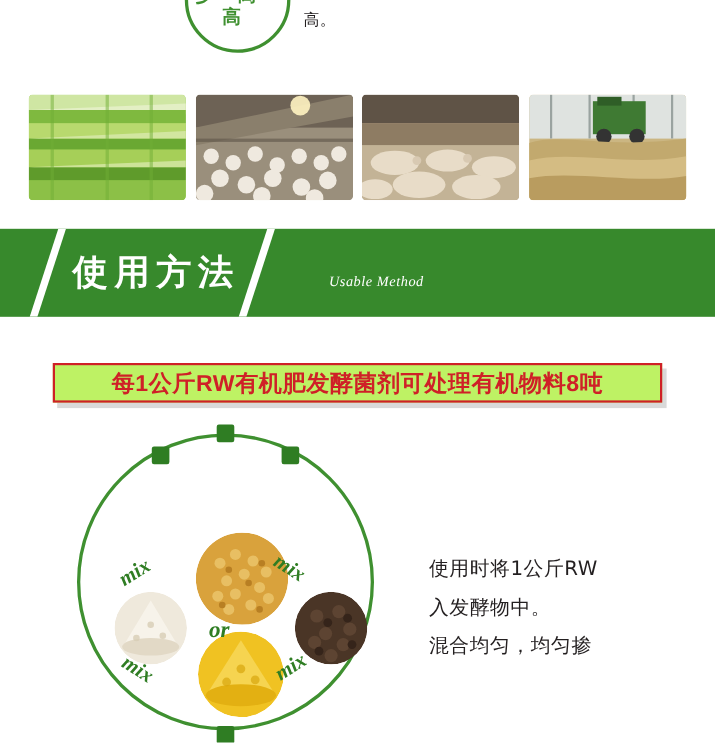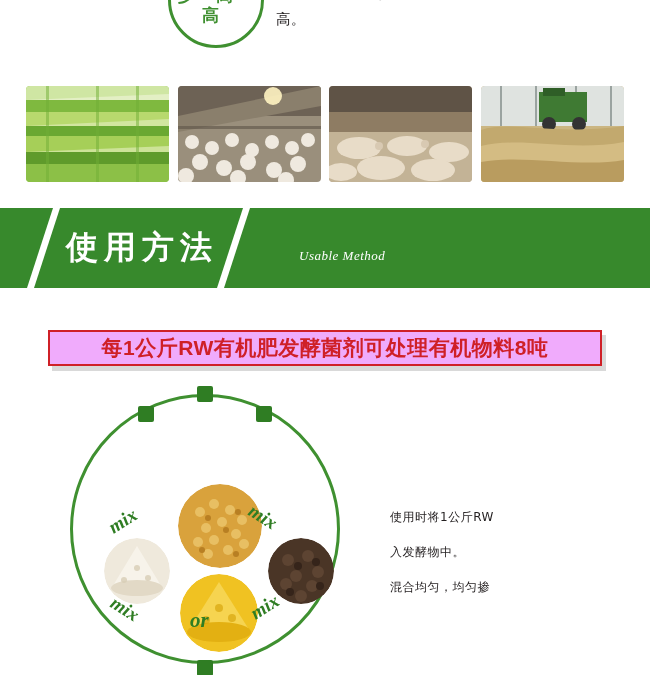--- a/index.html
+++ b/index.html
@@ -134,21 +134,21 @@
     background: #d9d9d9;
   }
   .headline {
     position: absolute;
     left: 0;
     top: 0;
     width: 554px;
     height: 36px;
     border: 2px solid #cf2027;
     box-sizing: border-box;
-    background: #f0abfc;
+    background: #bef264;
     color: #cf2027;
     font-size: 21px;
     font-weight: bold;
     letter-spacing: 0.5px;
     display: flex;
     align-items: center;
     justify-content: center;
   }
 
   
@@ -205,31 +205,30 @@
   .mix-4 { left: 190px; top: 208px; transform: rotate(-32deg); }
   .or-label {
     position: absolute;
     left: 130px;
     top: 172px;
     color: #2f7d23;
     font-size: 21px;
     font-weight: bold;
     font-style: italic;
     font-family: "Liberation Serif", serif;
-    margin-top: 48px;
   }
 
   
   .right-text {
     position: absolute;
     left: 390px;
     top: 500px;
     width: 230px;
     color: #231f20;
-    font-size: 12px;
+    font-size: 18px;
     line-height: 35px;
     letter-spacing: 0.5px;
     font-family: "DejaVu Sans", sans-serif;
   }
 </style>
 </head>
 <body>
 
 <div class="top-row">
   <div class="badge-circle"></div>

